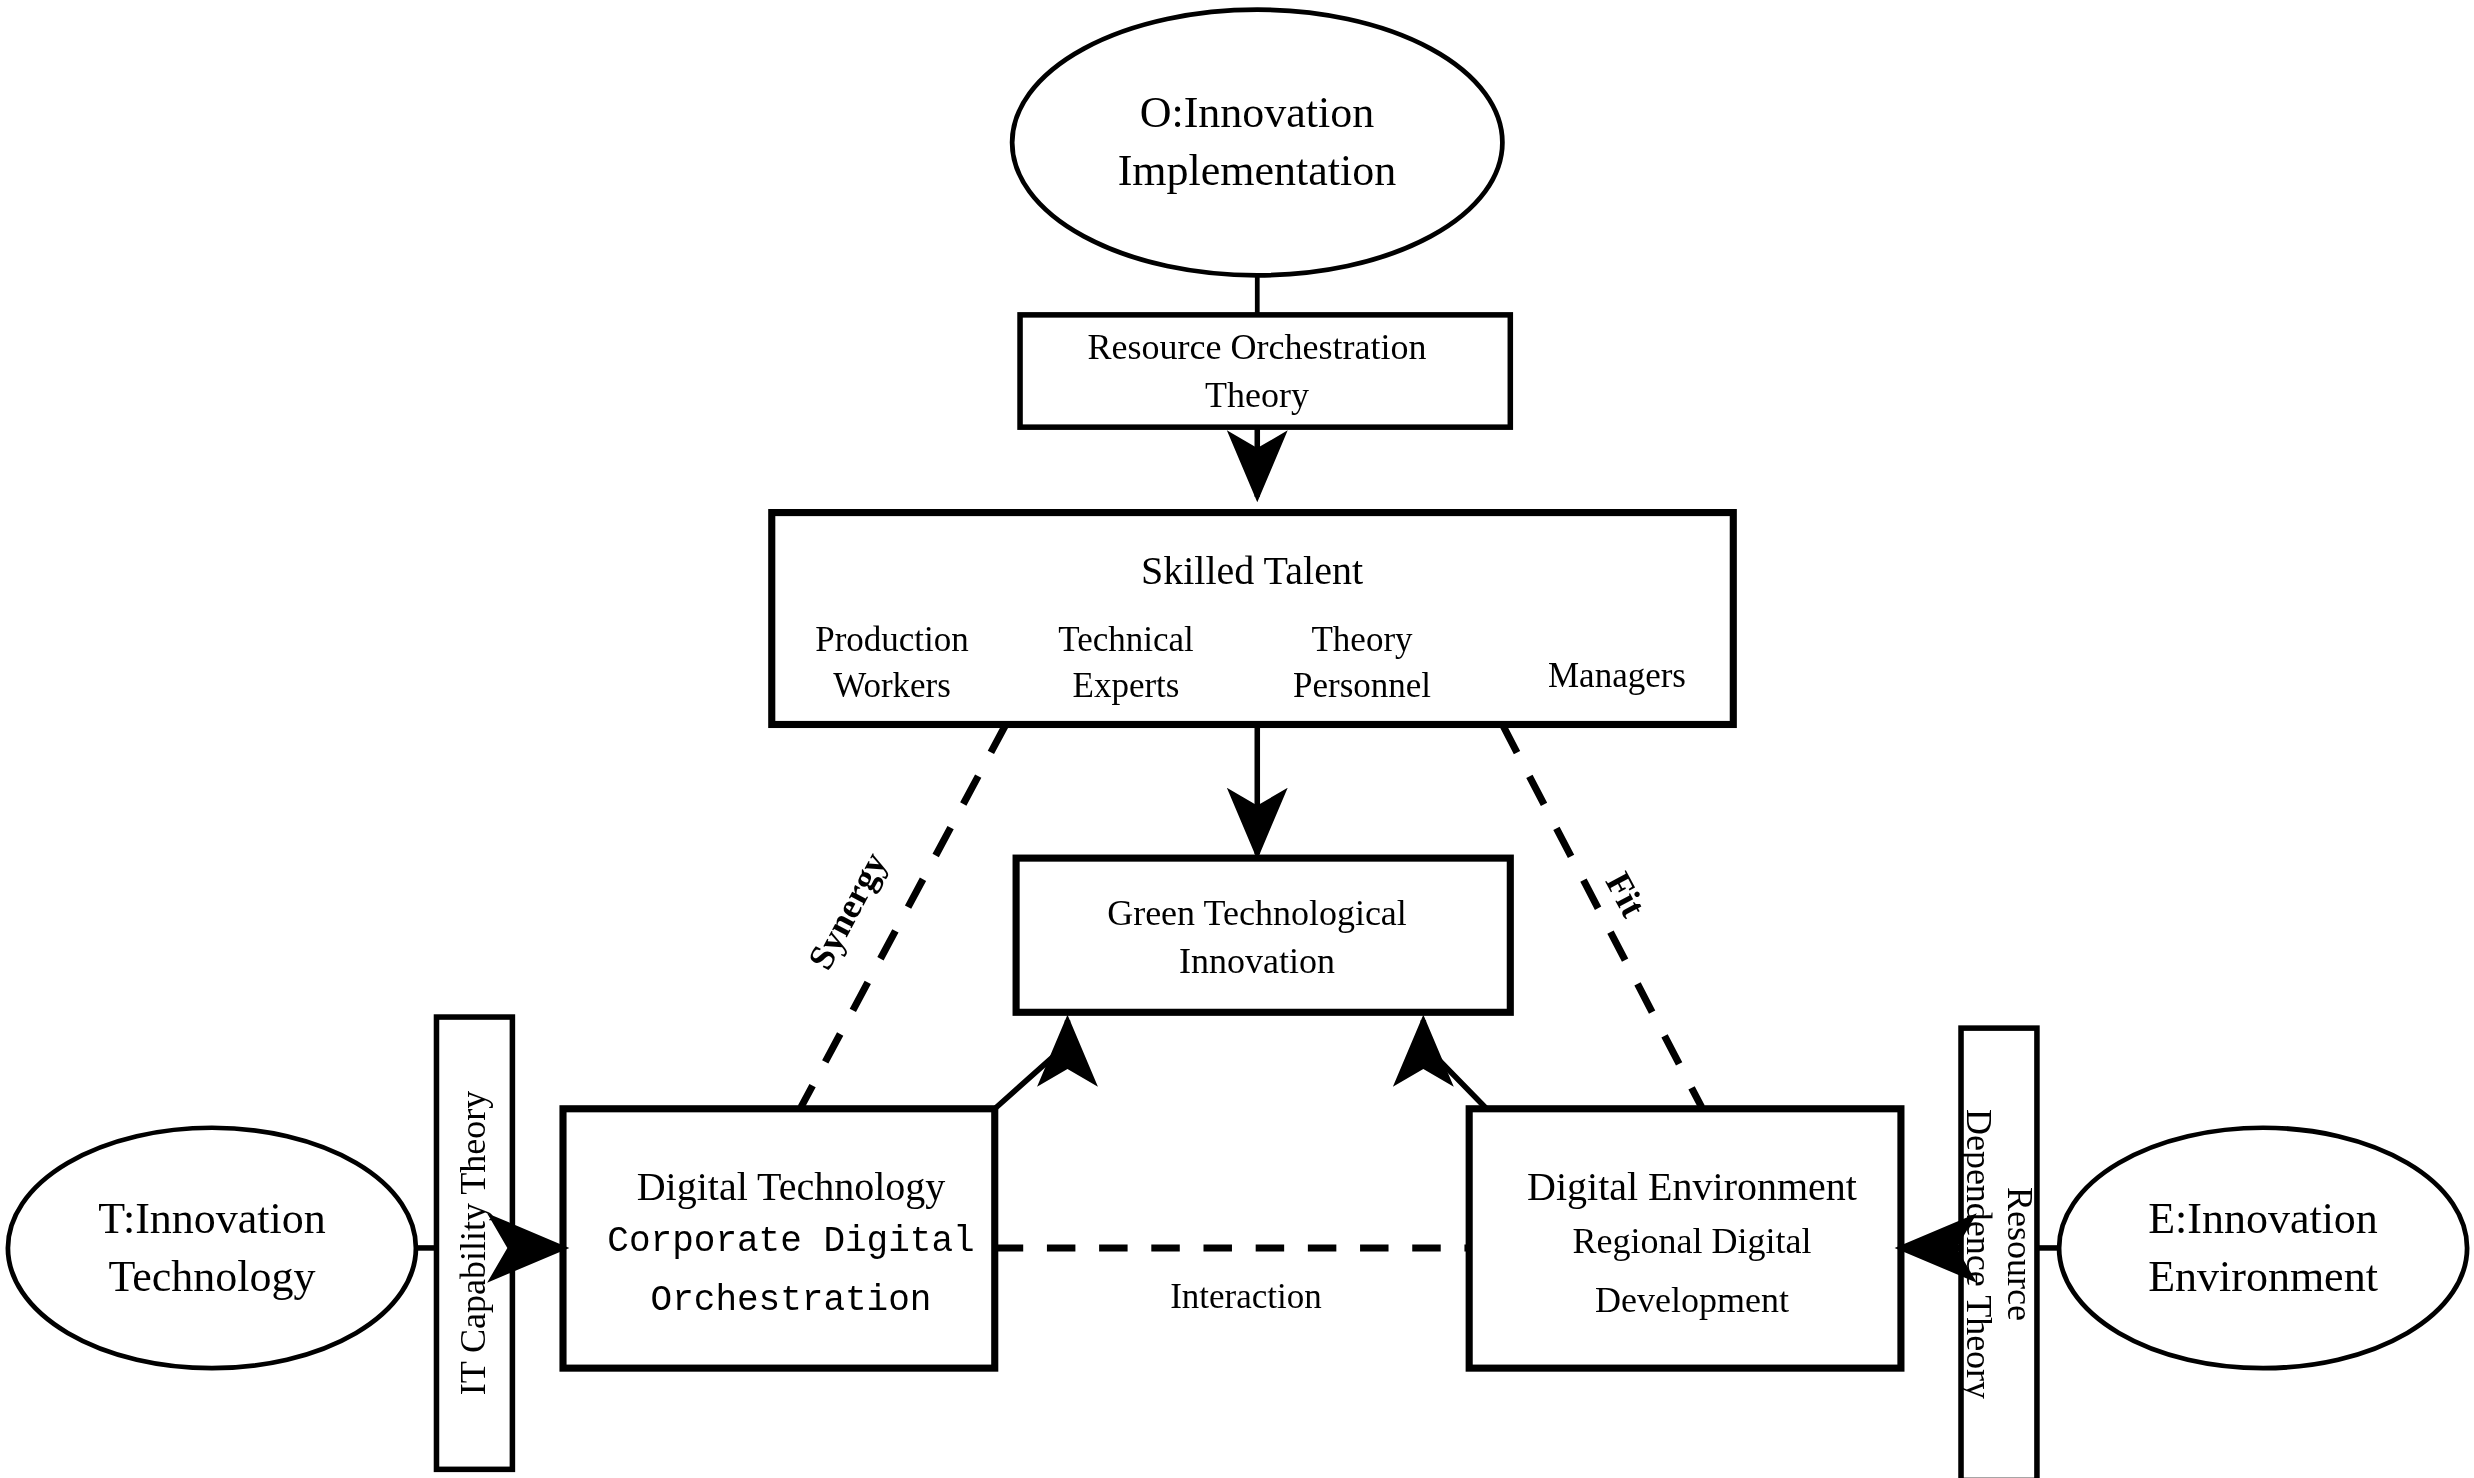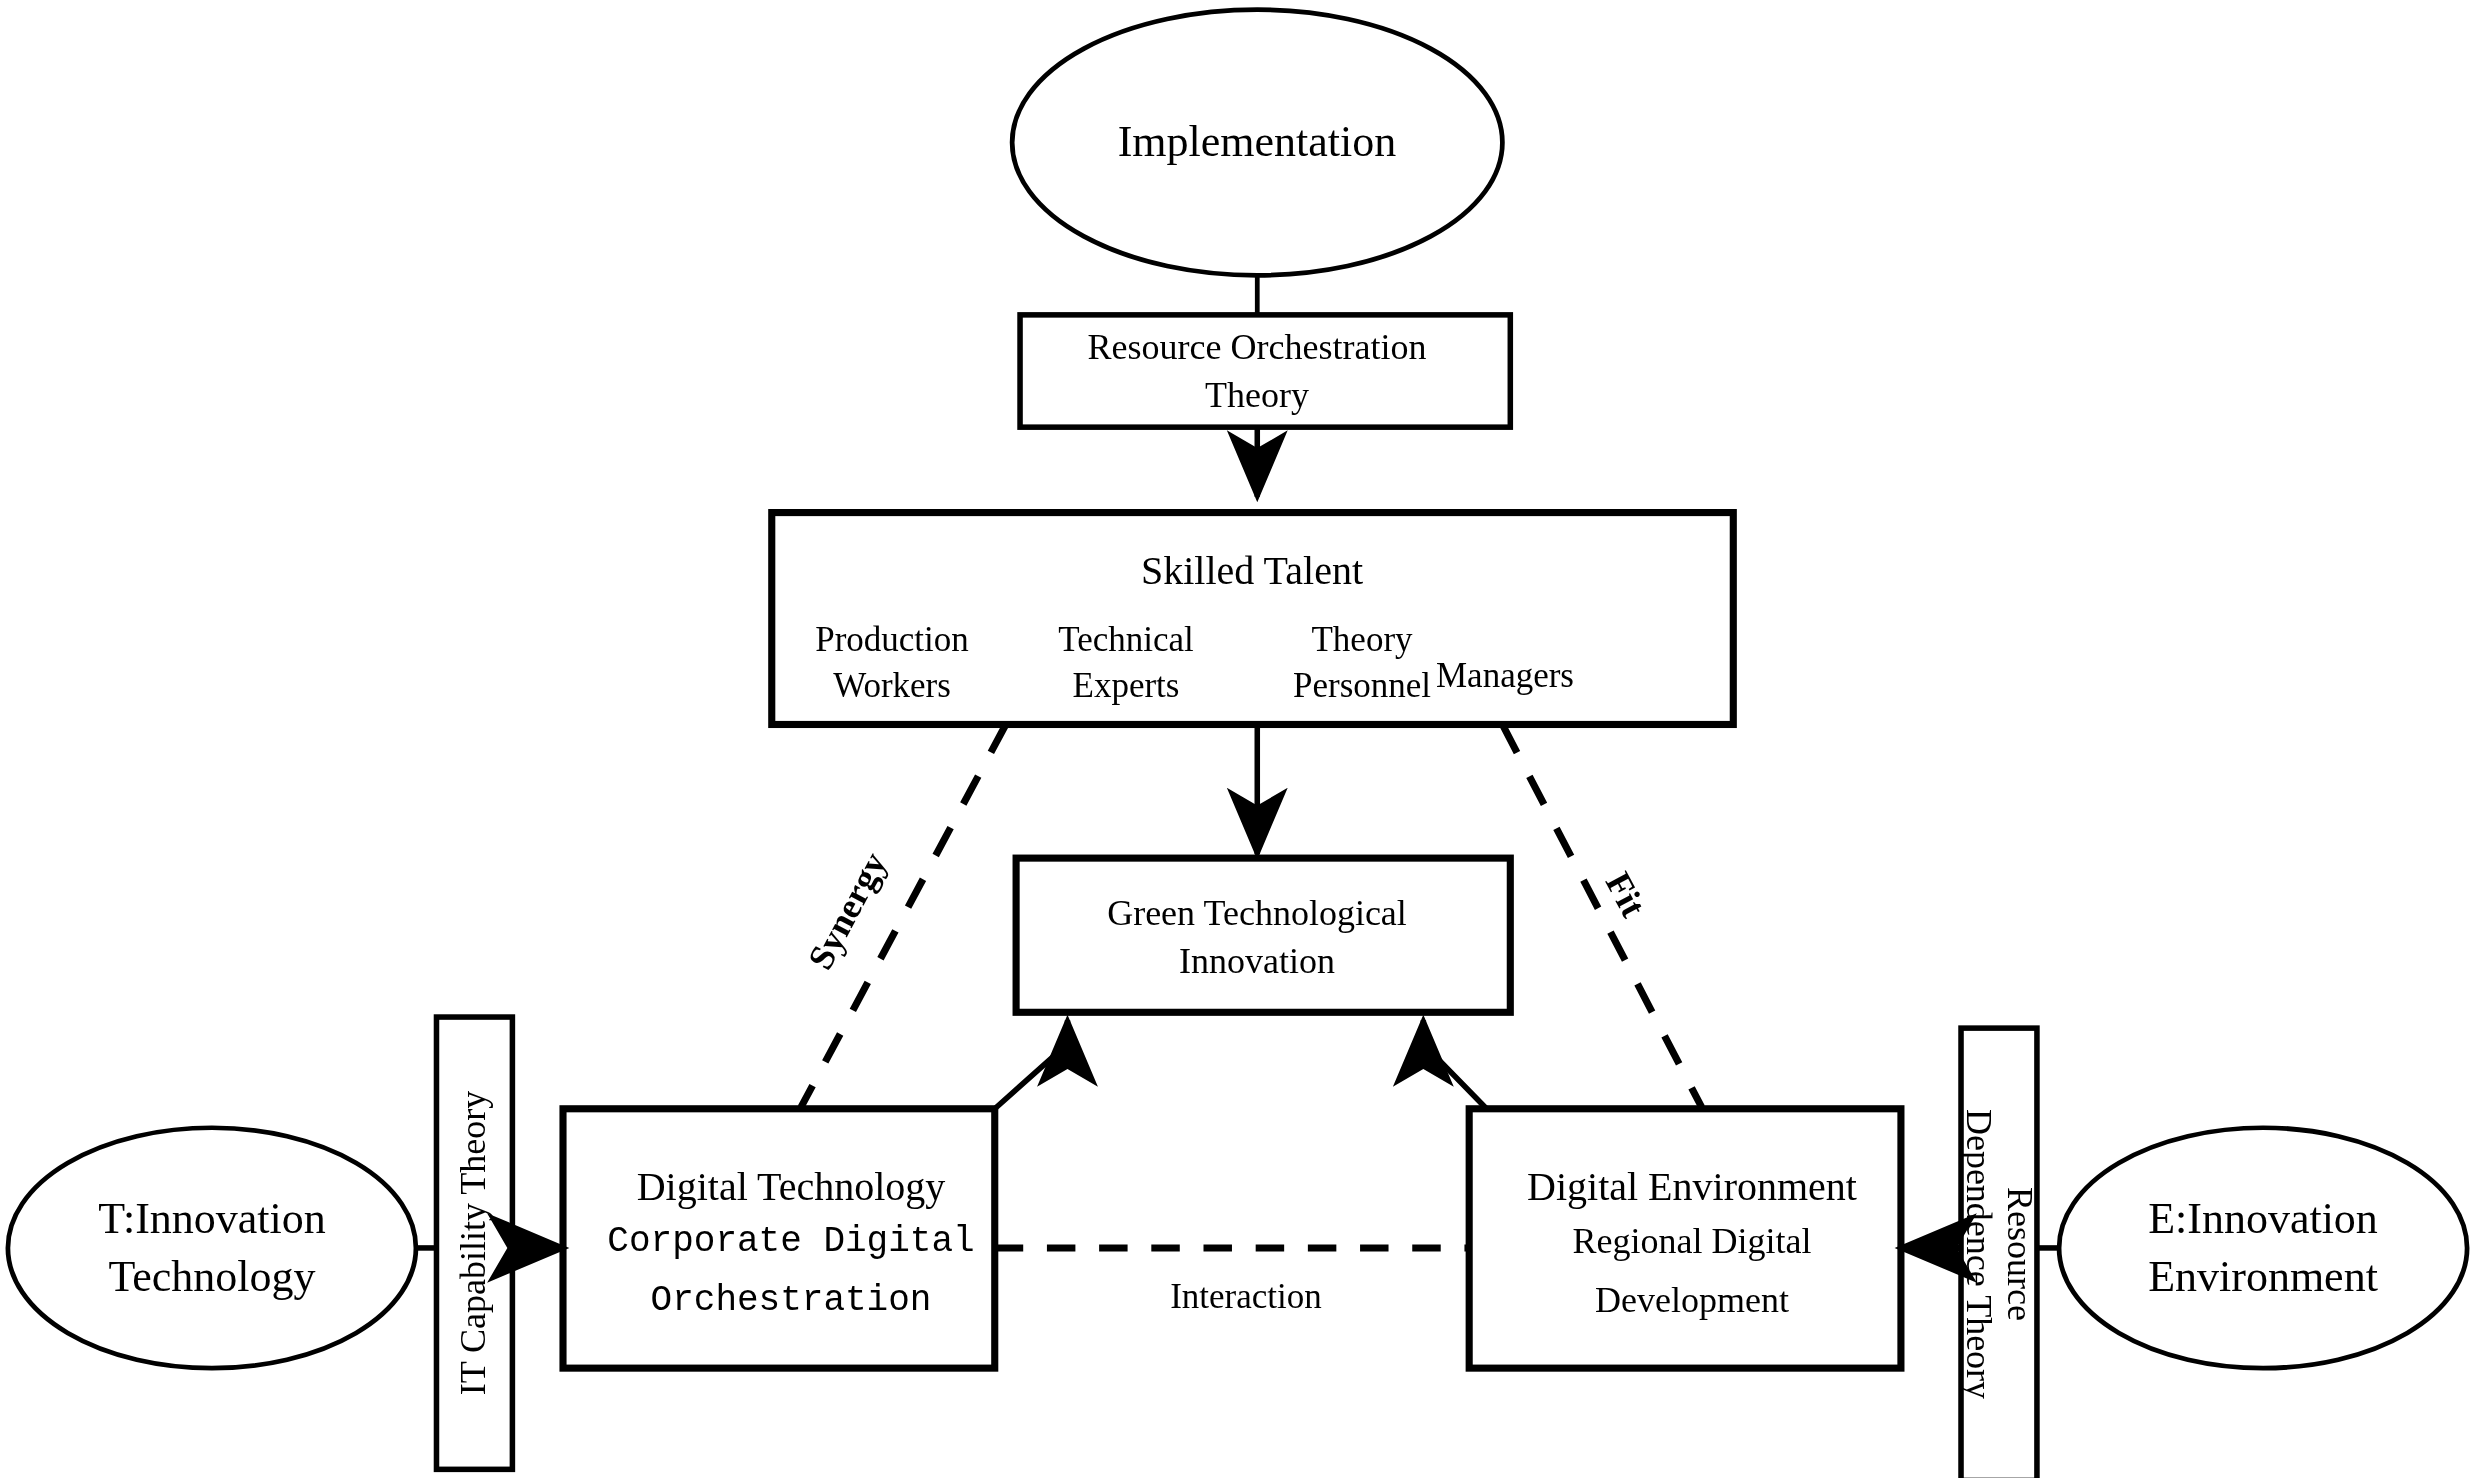--- a/index.html
+++ b/index.html
@@ -102,20 +102,21 @@
     <ellipse class="shape-stroke" cx="2862" cy="1578" rx="258" ry="152" stroke-width="6"></ellipse>
 
     <line x1="2604" y1="1578" x2="2576" y2="1578" stroke="#000000" stroke-width="7"></line>
 
     <rect class="shape-stroke" x="2480" y="1300" width="96" height="572" stroke-width="7"></rect>
 
     <line x1="2480" y1="1578" x2="2404" y2="1578" stroke="#000000" stroke-width="8" marker-end="url(#arrowSolid)"></line>
   </svg>
 
   <div class="lbl center-block txt-ellipse" style="left:1257px; top:142px;">
+    <div>O:Innovation</div>
     <div>Implementation</div>
   </div>
 
   <div class="lbl center-block txt-box" style="left:1257px; top:372px;font-family:Liberation Serif, serif;">
     <div>Resource Orchestration</div>
     <div>Theory</div>
   </div>
 
   <div class="lbl center-block txt-box-title" style="left:1252px; top:571px;">
     <div>Skilled Talent</div>
@@ -129,21 +130,21 @@
   <div class="lbl center-block txt-subrole" style="left:1126px; top:663px;">
     <div>Technical</div>
     <div>Experts</div>
   </div>
 
   <div class="lbl center-block txt-subrole" style="left:1362px; top:663px;">
     <div>Theory</div>
     <div>Personnel</div>
   </div>
 
-  <div class="lbl center-block txt-subrole" style="left:1505px; top:676px;">
+  <div class="lbl center-block txt-subrole" style="left:1617px; top:676px;">
     <div>Managers</div>
   </div>
 
   <div class="lbl center-block" style="left:791px; top:1187px;">
     <div class="txt-box-title">Digital Technology</div>
   </div>
 
   <div class="lbl center-block txt-box" style="left:1257px; top:938px;">
     <div>Green Technological</div>
     <div>Innovation</div>

